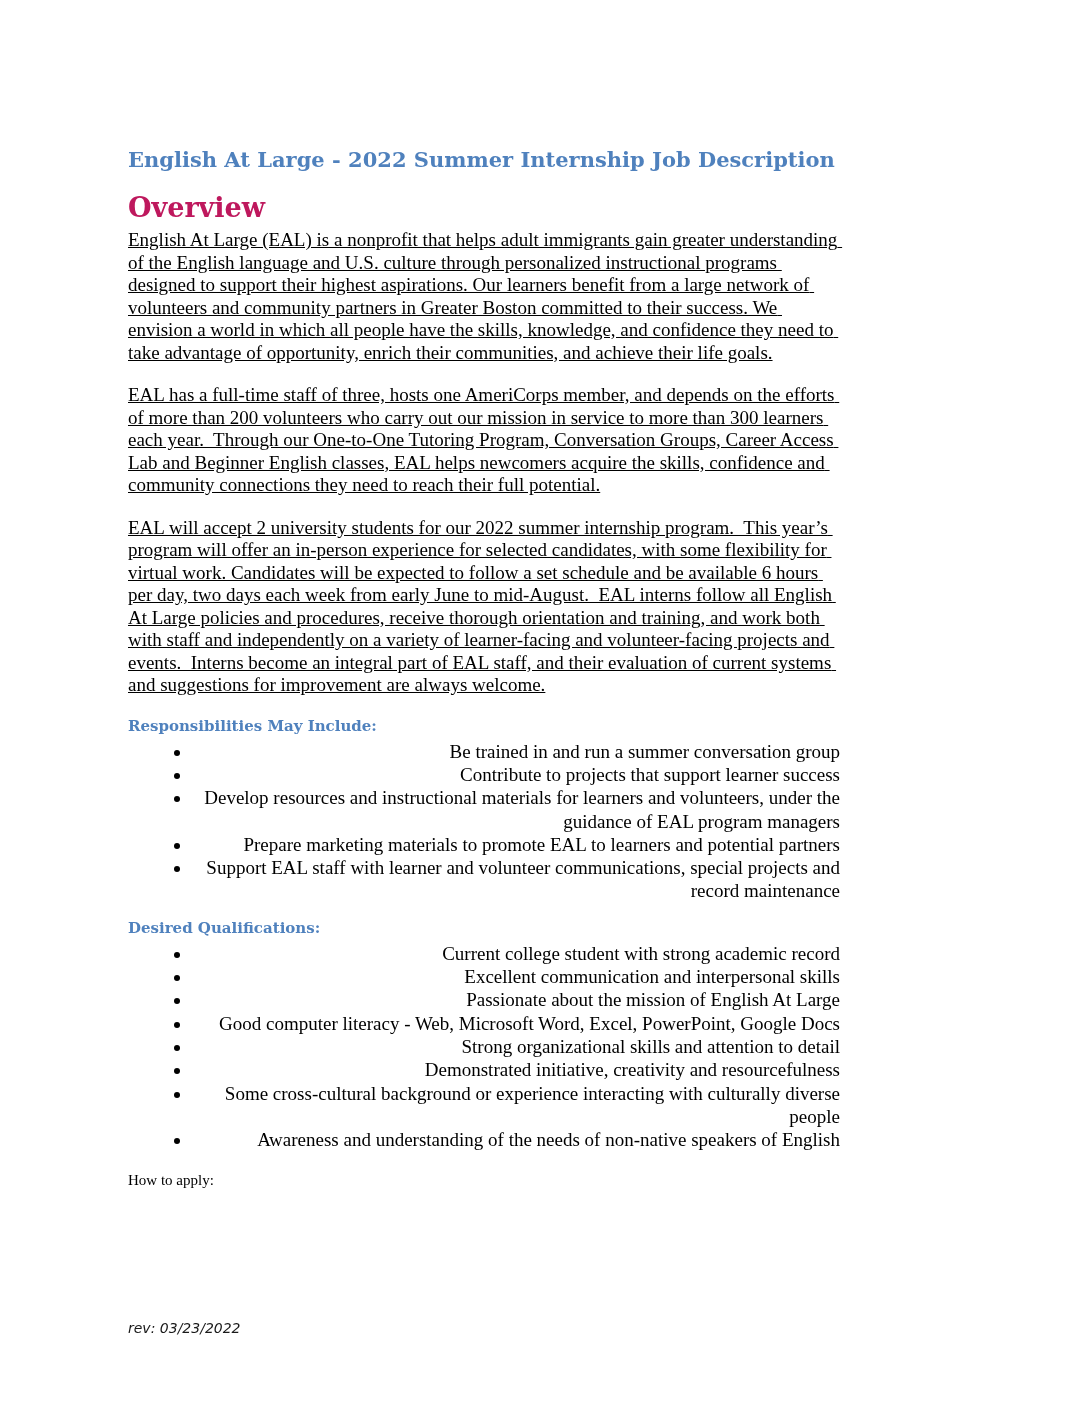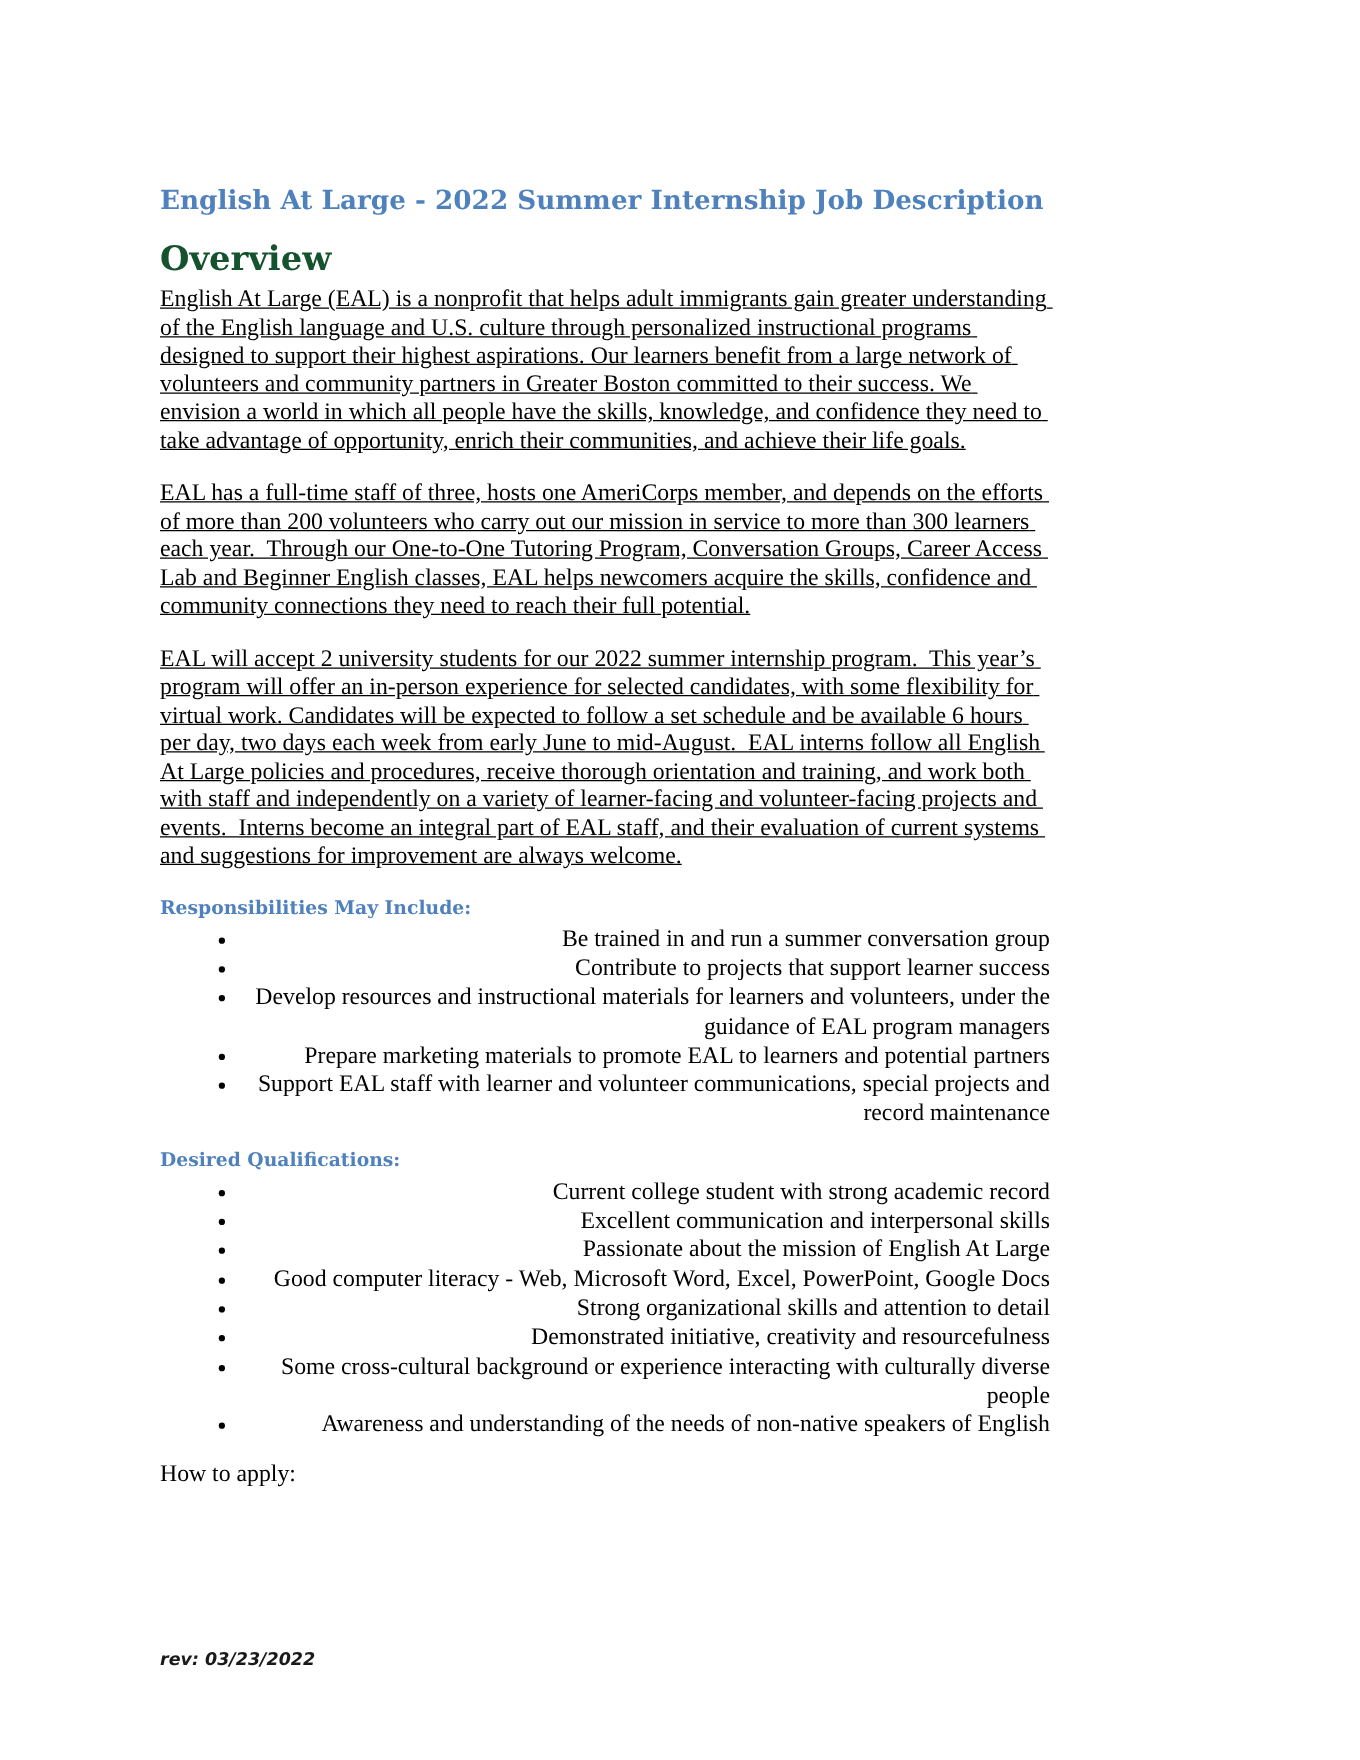--- a/index.html
+++ b/index.html
@@ -20,21 +20,21 @@
     font-weight: bold;
     color: #4F81BD;
     margin: 0;
     line-height: 1.15;
     white-space: pre-wrap;
   }
   .h-overview {
     font-family: "DejaVu Serif", serif;
     font-size: 27px;
     font-weight: bold;
-    color: #14532d;
+    color: #be185d;
     margin: 20px 0 6px 0;
     line-height: 1.15;
   }
   .body-para {
     font-size: 19px;
     line-height: 22.5px;
     margin: 0 0 20px 0;
     white-space: pre-wrap;
     text-decoration: underline;
   }
@@ -53,32 +53,32 @@
     text-align: right;
   }
   ul.bullet-list li {
     font-size: 19px;
     line-height: 23.3px;
     padding-left: 4px;
     white-space: pre-wrap;
   }
   .apply-block {
     margin-top: 18px;
-    font-size: 19px;
+    font-size: 15px;
     line-height: 22.5px;
   }
   .apply-line { white-space: pre-wrap; }
   .email-bold { font-weight: bold; }
   .page-footer {
     position: absolute;
     left: 128px;
     top: 1320px;
     font-family: "DejaVu Sans", sans-serif;
     font-style: italic;
-    font-weight: bold;
+    font-weight: normal;
     font-size: 14px;
     color: #1a1a1a;
   }
 </style>
 </head>
 <body>
 
 <div class="page">
 
   <h1 class="doc-title">English At Large - 2022 Summer Internship Job Description</h1>

